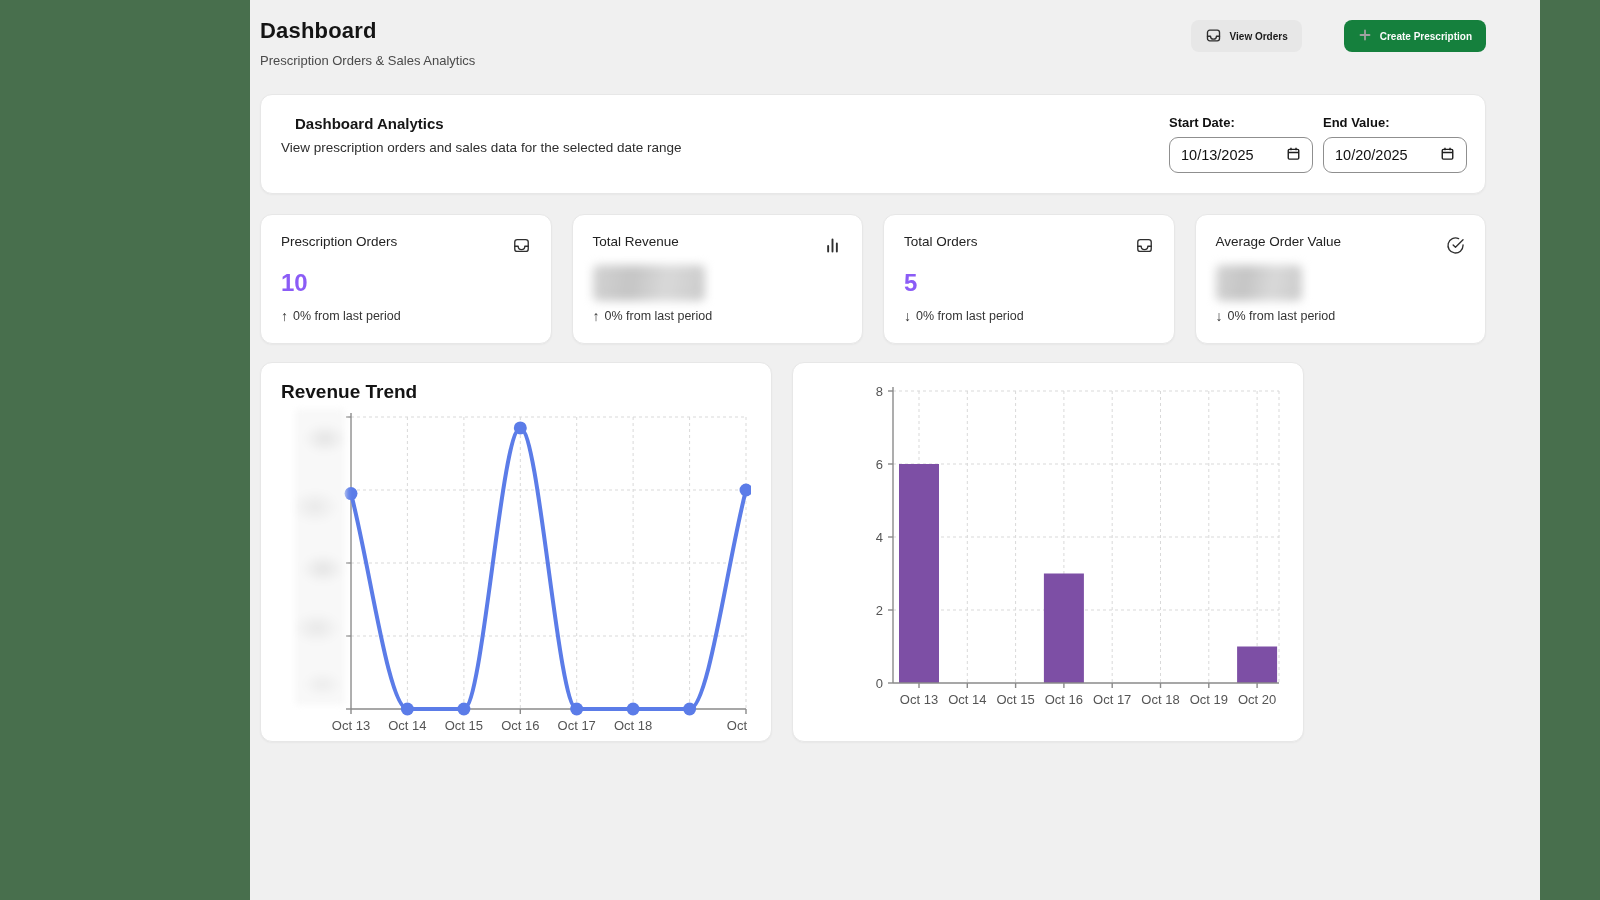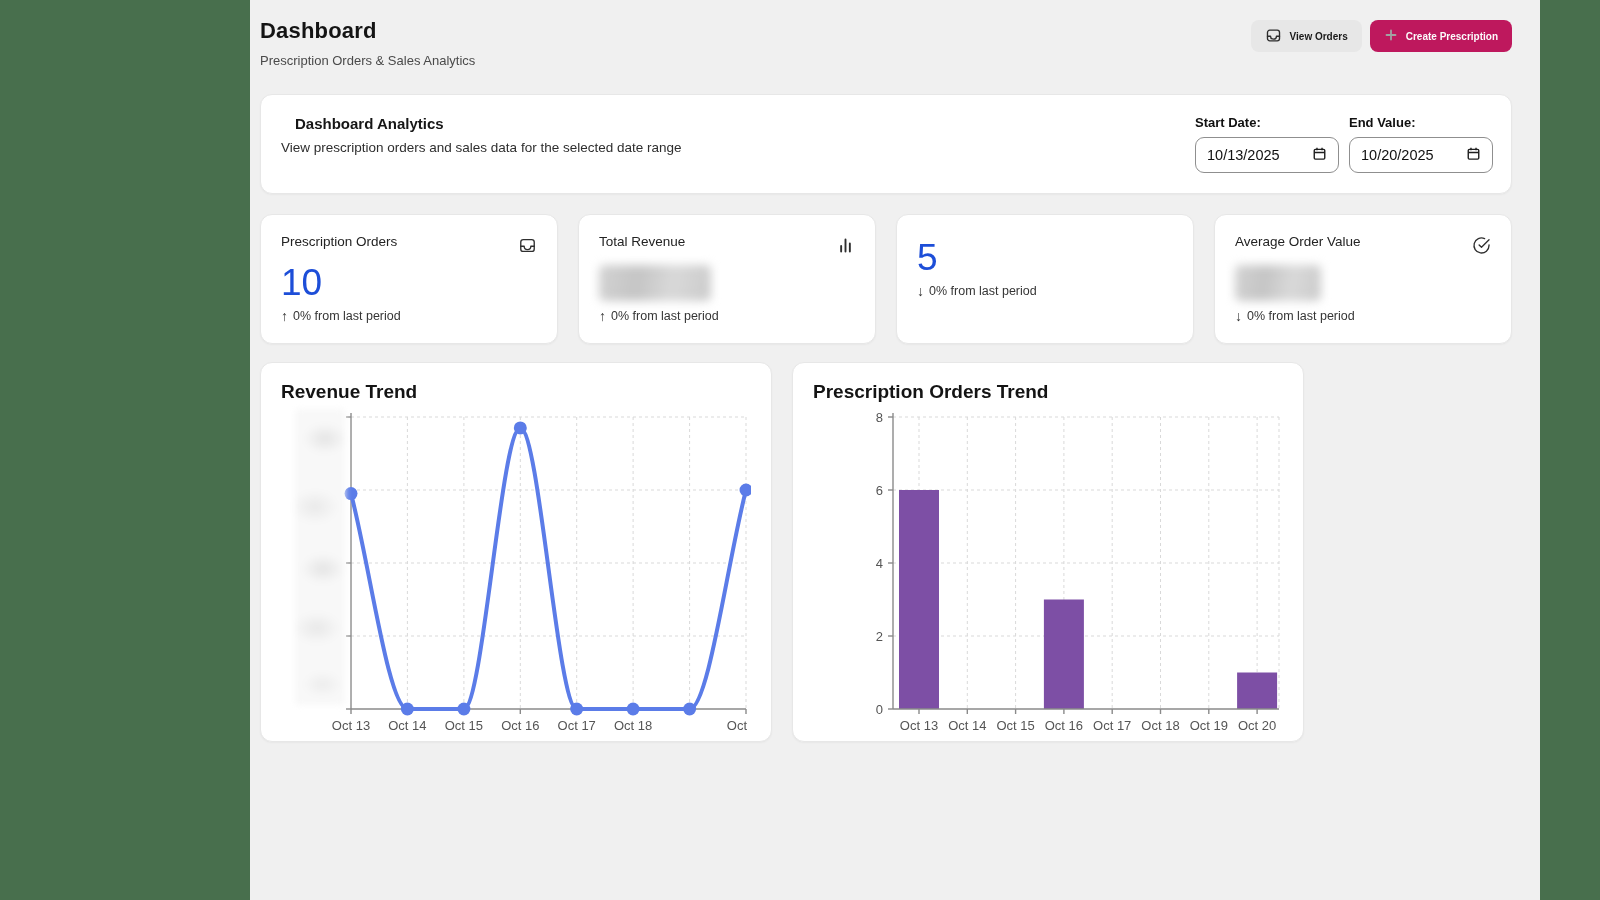--- a/index.html
+++ b/index.html
@@ -7,35 +7,35 @@
   body {
     font-family: "Liberation Sans", "DejaVu Sans", sans-serif;
     background: #486f4d;
     color: #1a1a1a;
   }
   .content-col {
     width: 1290px;
     height: 900px;
     margin-left: 250px;
     background: #f0f0f0;
-    padding: 18px 28px 0 10px;
+    padding: 18px 54px 0 10px;
   }
   
   .topbar { display: flex; justify-content: space-between; align-items: flex-start; margin-bottom: 26px; }
   .page-title { font-size: 22px; font-weight: bold; color: #141414; letter-spacing: .2px; }
   .page-subtitle { font-size: 13px; color: #4a4a4a; margin-top: 9px; }
   .actions { display: flex; gap: 8px; margin-top: 2px; }
   .btn {
     display: inline-flex; align-items: center; gap: 8px;
     height: 32px; padding: 0 14px; border-radius: 8px;
     font-size: 10px; font-weight: bold; border: none; cursor: pointer;
     font-family: inherit;
   }
   .btn-light { background: #e7e7e7; color: #1a1a1a; }
-  .btn-dark  { background: #be185d; color: #fbfbfb; }
+  .btn-dark  { background: #15803d; color: #fbfbfb; margin-left: 34px; }
   
   .card {
     background: #fff; border: 1px solid #e7e7e7; border-radius: 12px;
     box-shadow: 0 1px 2px rgba(0,0,0,.04);
   }
   
   .analytics { display: flex; justify-content: space-between; align-items: flex-start;
                padding: 20px 18px 20px 20px; margin-bottom: 20px; min-height: 92px; }
   .analytics h2 { font-size: 15px; font-weight: bold; color: #161616; margin-bottom: 8px; margin-left: 14px; }
   .analytics p  { font-size: 13.5px; color: #2e2e2e; }
@@ -46,21 +46,21 @@
     display: flex; align-items: center; justify-content: space-between;
     padding: 0 11px; font-size: 14.5px; color: #111; background: #fff; cursor: text;
   }
   
   .grid2 { display: grid; grid-template-columns: 1fr 1fr 1fr 1fr; gap: 18px 20px; }
   .stats { margin-bottom: 18px; }
   .stat-card { padding: 19px 20px; min-height: 122px; }
   .stat-head { display: flex; justify-content: space-between; align-items: flex-start; }
   .stat-label { font-size: 13.5px; color: #232323; }
   .stat-icon { color: #2f2f2f; margin-top: 2px; }
-  .stat-value { font-size: 37px; font-weight: normal; color: #1d4ed8; margin-top: 6px; line-height: 36px; }
+  .stat-value { font-size: 24px; font-weight: bold; color: #8b5cf6; margin-top: 6px; line-height: 36px; }
   .redacted {
     height: 36px; margin-top: 6px; border-radius: 5px;
     background: linear-gradient(100deg,#d3d3d3,#c5c5c5 35%,#d9d9d9 65%,#cbcbcb);
     filter: blur(5px);
   }
   .redacted.w-rev { width: 112px; }
   .redacted.w-aov { width: 86px; }
   .stat-trend { display: flex; align-items: center; gap: 5px; margin-top: 7px;
                 font-size: 12.5px; color: #353535; }
   .stat-trend .arrow { font-size: 14px; }
@@ -177,20 +177,29 @@
         </span>
       </div>
       <div class="redacted w-rev"></div>
       <div class="stat-trend">
         <span class="arrow">↑</span>
         <span>0% from last period</span>
       </div>
     </div>
 
     <div class="card stat-card">
+      <div class="stat-head">
+        <span class="stat-label">Total Orders</span>
+        <span class="stat-icon">
+          <svg width="19" height="19" viewBox="0 0 24 24" fill="none" stroke="#2f2f2f" stroke-width="1.7" stroke-linecap="round" stroke-linejoin="round">
+            <rect x="3.5" y="4.5" width="17" height="15" rx="3.2"></rect>
+            <path d="M3.5 13h4.3a4.2 4.2 0 0 0 8.4 0h4.3"></path>
+          </svg>
+        </span>
+      </div>
       <div class="stat-value">5</div>
       <div class="stat-trend">
         <span class="arrow">↓</span>
         <span>0% from last period</span>
       </div>
     </div>
 
     <div class="card stat-card">
       <div class="stat-head">
         <span class="stat-label">Average Order Value</span>
@@ -264,21 +273,20 @@
               <circle cx="352.1" cy="302" r="6.5" fill="#5b7ce8"></circle>
               <circle cx="408.6" cy="302" r="6.5" fill="#5b7ce8"></circle>
               <circle cx="465" cy="83" r="6.5" fill="#5b7ce8"></circle>
             </svg>
           </div>
         <div class="y-blur"></div>
       </div>
     </div>
 
     <div class="card chart-card">
-      <h3>Prescription Orders Trend</h3>
       <div class="chart-wrap">
         <div id="orders-chart">
             <svg width="470" height="332" viewBox="0 0 470 332">
               <g>
                 <line x1="80" y1="229" x2="466" y2="229" stroke="#d9d9d9" stroke-dasharray="3 3" stroke-width="1"></line>
                 <line x1="80" y1="156" x2="466" y2="156" stroke="#d9d9d9" stroke-dasharray="3 3" stroke-width="1"></line>
                 <line x1="80" y1="83" x2="466" y2="83" stroke="#d9d9d9" stroke-dasharray="3 3" stroke-width="1"></line>
                 <line x1="80" y1="10" x2="466" y2="10" stroke="#d9d9d9" stroke-dasharray="3 3" stroke-width="1"></line>
                 <line x1="106" y1="10" x2="106" y2="302" stroke="#d9d9d9" stroke-dasharray="3 3" stroke-width="1"></line>
                 <line x1="154.3" y1="10" x2="154.3" y2="302" stroke="#d9d9d9" stroke-dasharray="3 3" stroke-width="1"></line>

